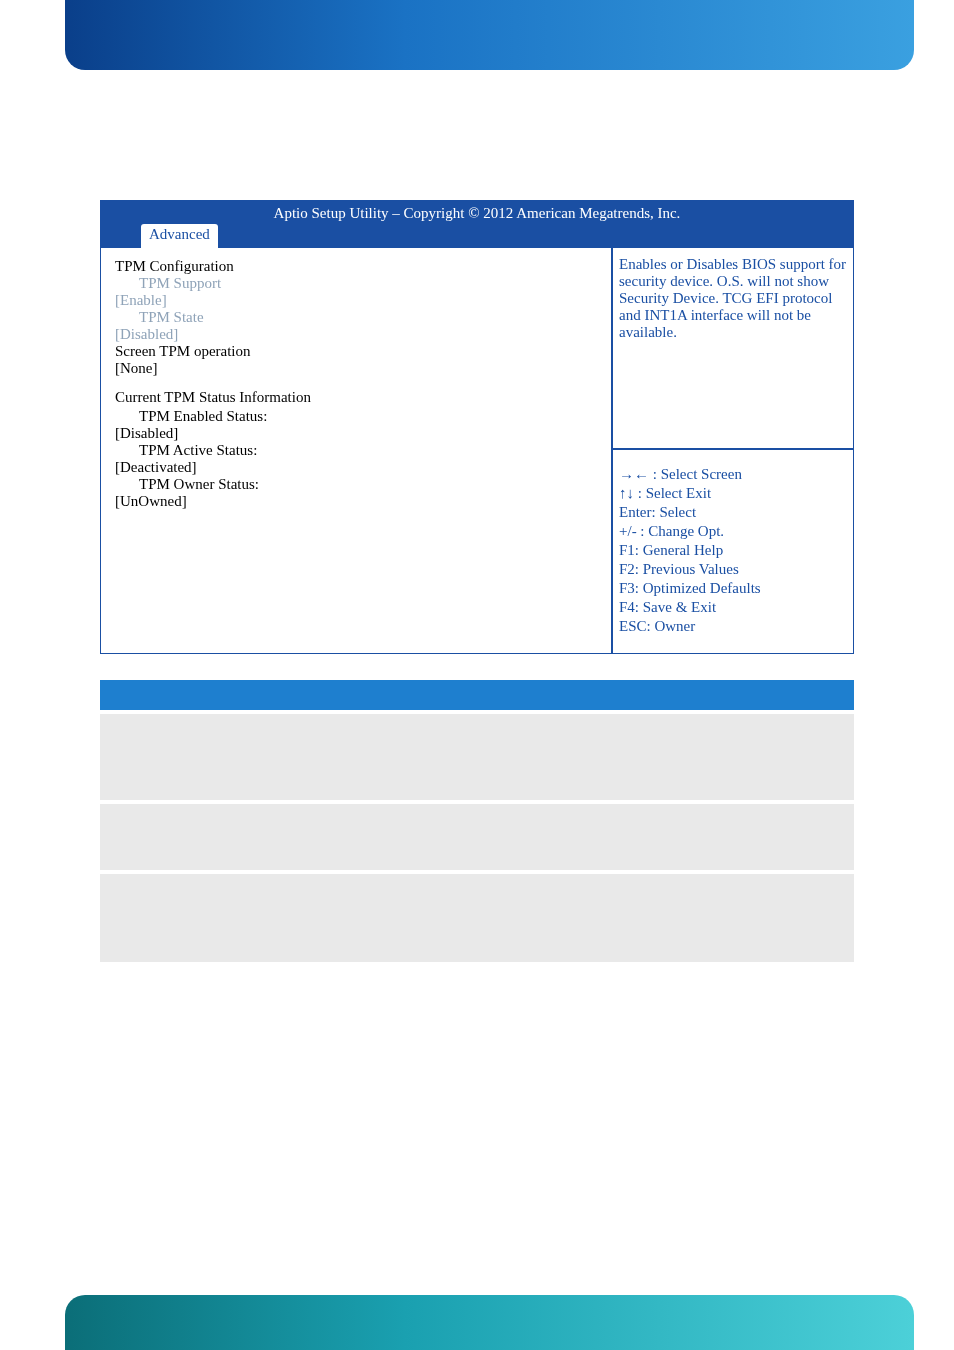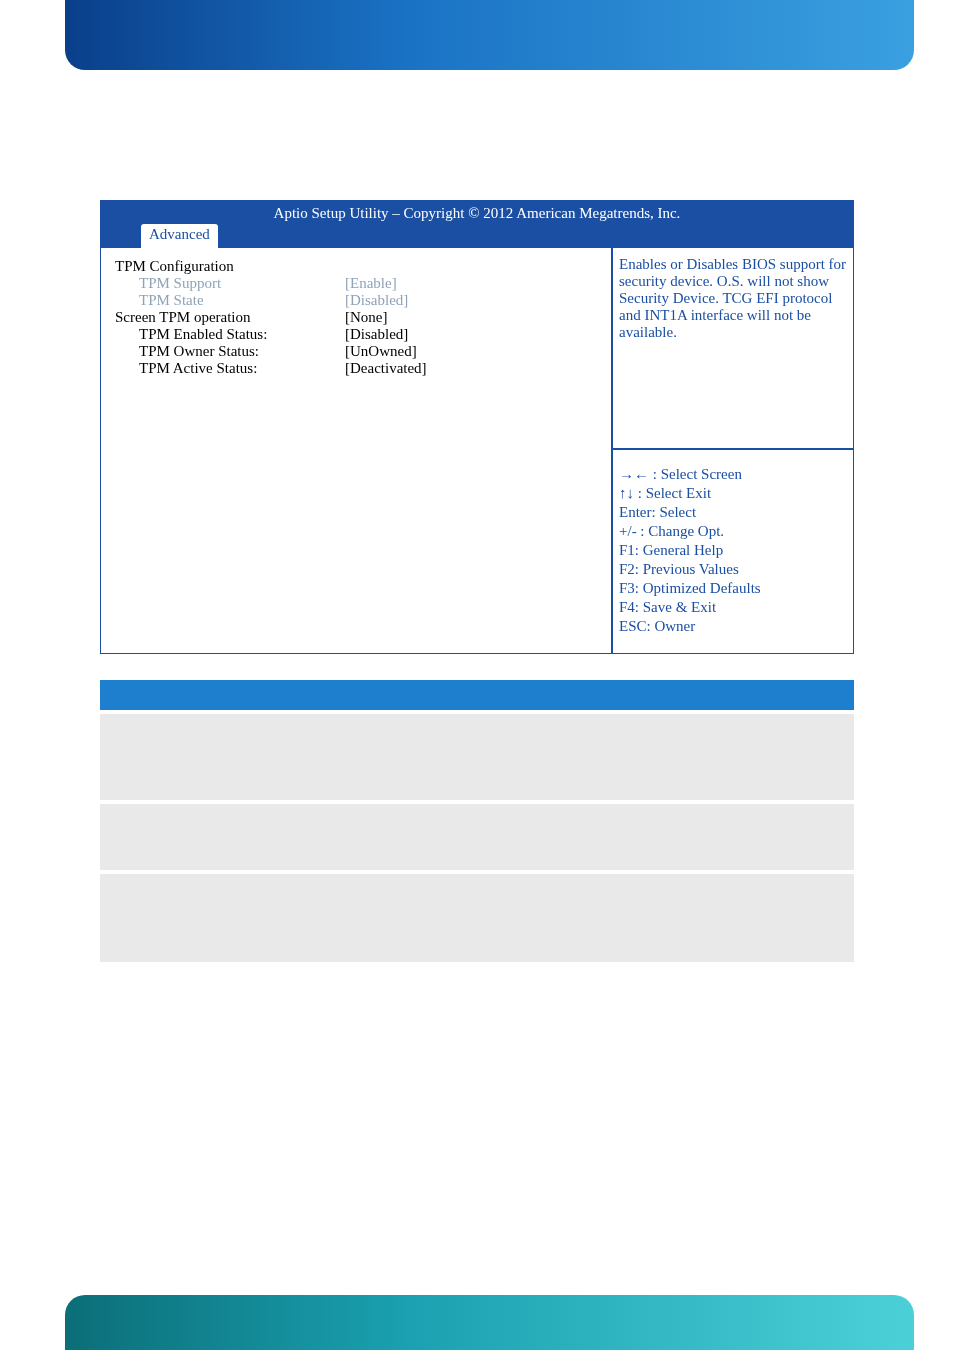--- a/index.html
+++ b/index.html
@@ -45,21 +45,21 @@
   }
   .bios-keys {
     flex: 1; border-top: 2px solid #1a4fa3; padding: 16px 6px;
     color: #1a4fa3; font-size: 15px;
   }
   .bios-keys div { margin-bottom: 2px; }
   .bios-footer {
     background: #1a4fa3; color: #fff; text-align: center;
     font-size: 15px; padding: 4px 0;
   }
-  .setting-row { display: flex; }
+  .setting-row { display: flex; flex-direction: column; }
   .setting-row.indent .label { padding-left: 24px; }
   .setting-row .label { width: 230px; }
   .setting-row .value { }
   .setting-row.hl .label, .setting-row.hl .value { color: #8fa3b8; }
   .section-title { margin-top: 12px; margin-bottom: 2px; }
 
   
   .info-table {
     position: absolute; left: 100px; top: 680px; width: 754px;
     border-collapse: collapse; font-family: Arial, sans-serif;
@@ -103,32 +103,33 @@
       </div>
       <div class="setting-row indent hl">
         <div class="label">TPM State</div>
         <div class="value">[Disabled]</div>
       </div>
       <div class="setting-row">
         <div class="label">Screen TPM operation</div>
         <div class="value">[None]</div>
       </div>
 
+      <div class="section-title">Current TPM Status Information</div>
 
       <div class="setting-row indent">
         <div class="label">TPM Enabled Status:</div>
         <div class="value">[Disabled]</div>
       </div>
       <div class="setting-row indent">
+        <div class="label">TPM Active Status:</div>
+        <div class="value">[Deactivated]</div>
+      </div>
+      <div class="setting-row indent">
         <div class="label">TPM Owner Status:</div>
         <div class="value">[UnOwned]</div>
-      </div>
-      <div class="setting-row indent">
-        <div class="label">TPM Active Status:</div>
-        <div class="value">[Deactivated]</div>
       </div>
     </div>
 
     <div class="bios-right">
       <div class="bios-help">Enables or Disables BIOS support for security device. O.S. will not show Security Device. TCG EFI protocol and INT1A interface will not be available.</div>
       <div class="bios-keys">
         <div>→← : Select Screen</div>
         <div>↑↓ : Select Exit</div>
         <div>Enter: Select</div>
         <div>+/- : Change Opt.</div>

